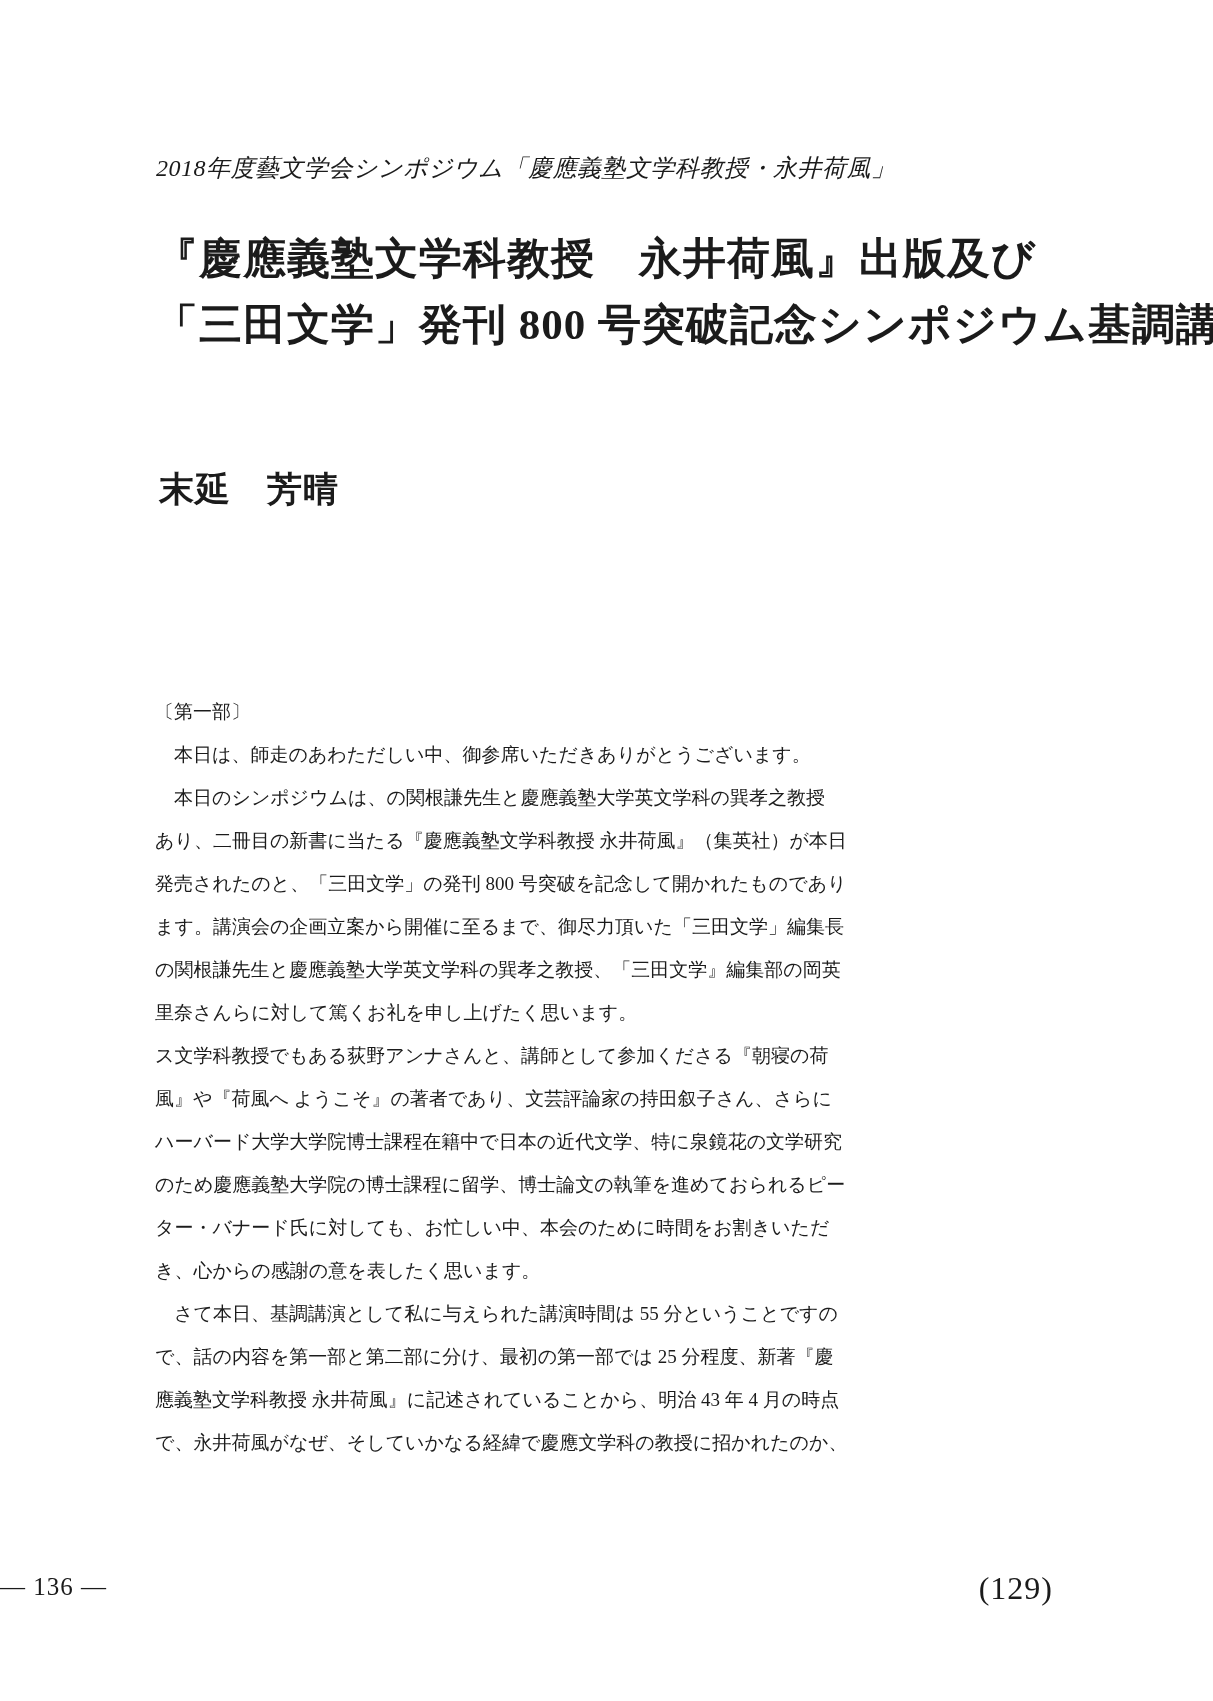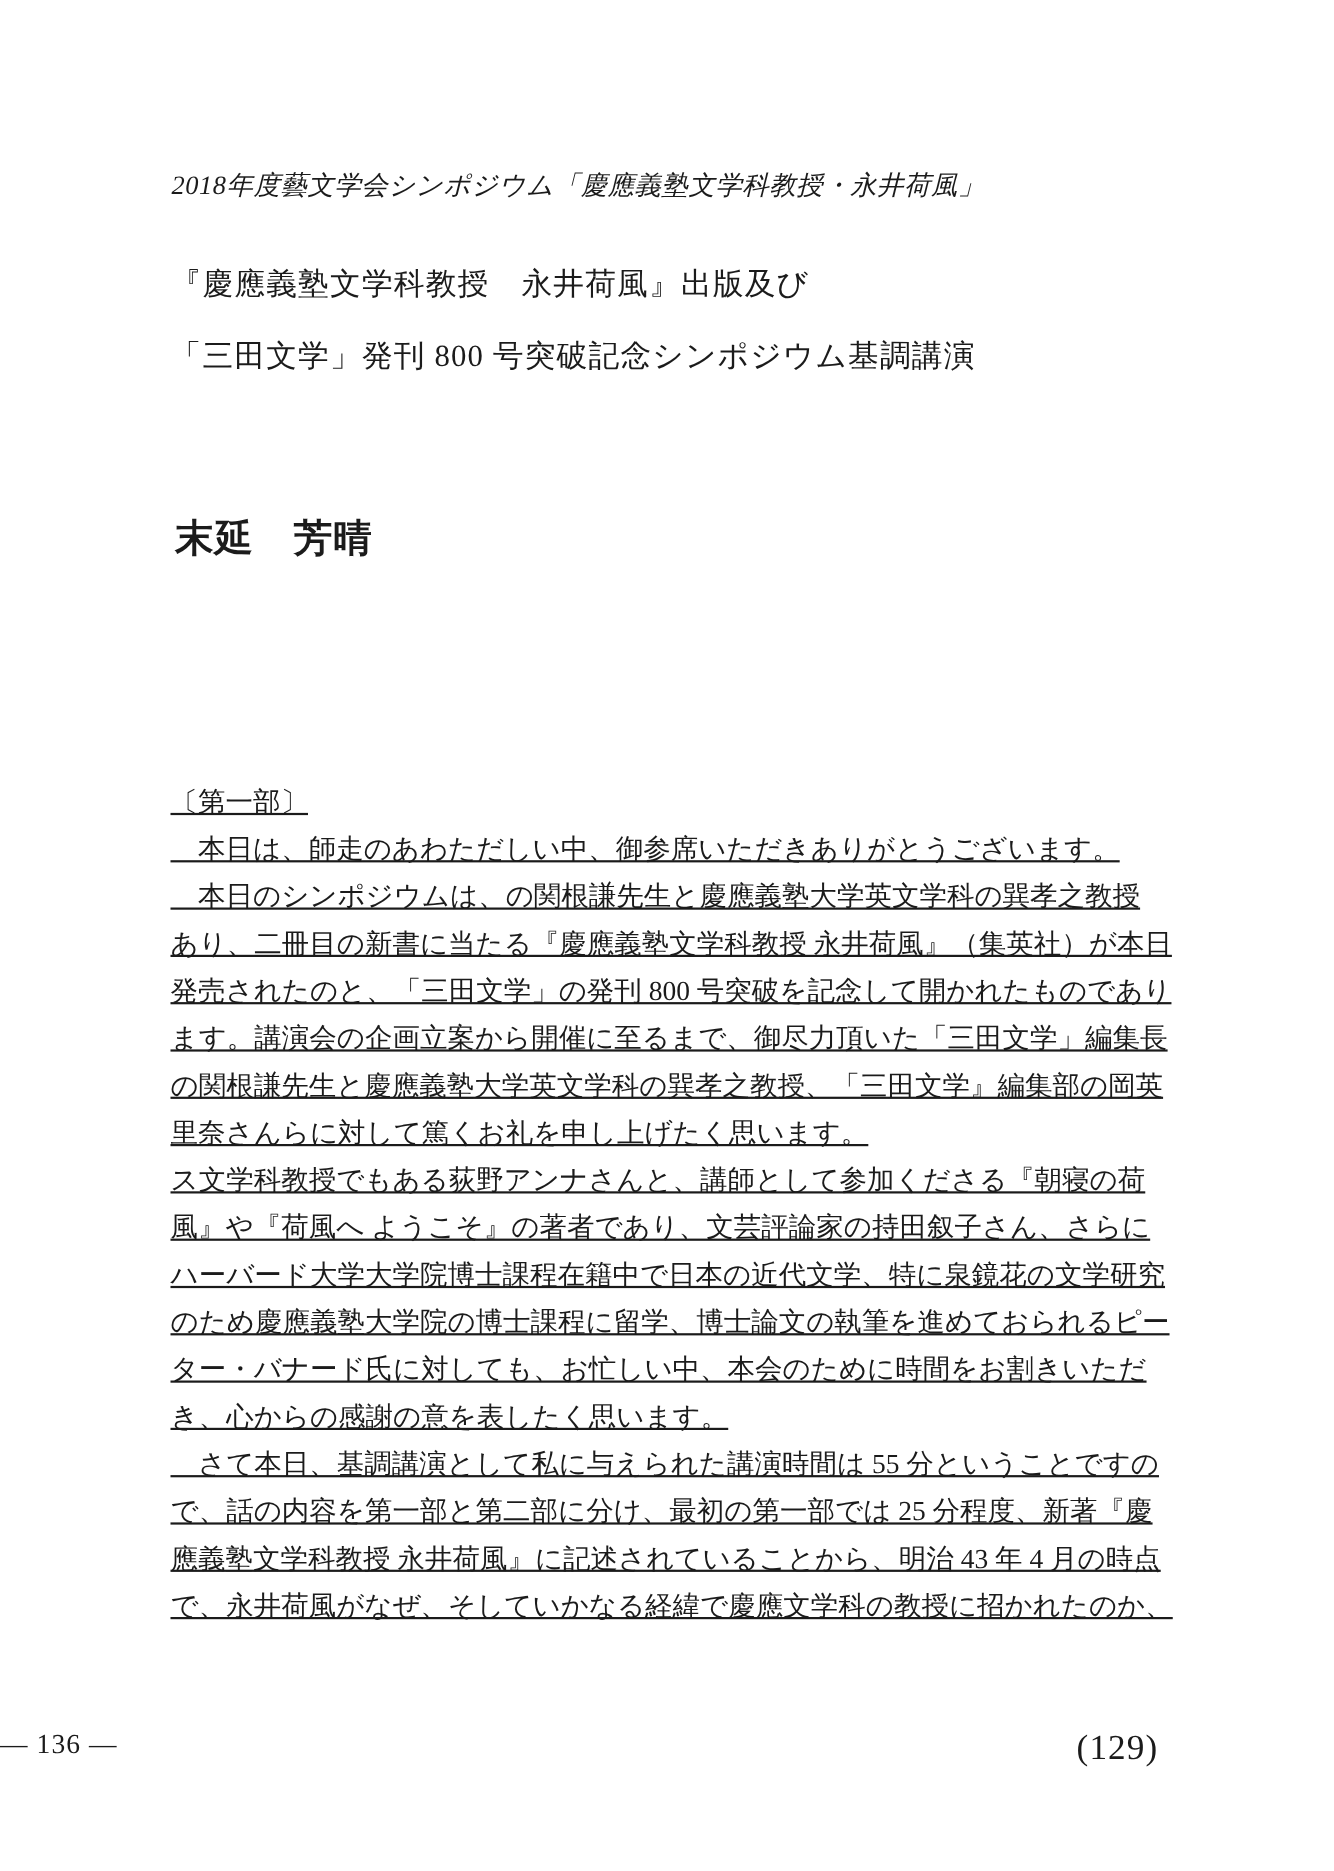--- a/index.html
+++ b/index.html
@@ -27,45 +27,44 @@
     font-size: 24px;
     letter-spacing: 0.5px;
     white-space: nowrap;
     font-style: italic;
   }
   .title-block {
     position: absolute;
     left: 155px;
     top: 226px;
     width: 950px;
-    font-size: 28px;
-    font-weight: 400;
+    font-size: 43px;
+    font-weight: 700;
     line-height: 66px;
     letter-spacing: 1px;
   }
   .title-line {
     white-space: nowrap;
   }
   .author {
     position: absolute;
     left: 159px;
     top: 466px;
     font-size: 35px;
     font-weight: 600;
     letter-spacing: 1px;
     white-space: nowrap;
   }
   .body-block {
     position: absolute;
     left: 155px;
-    top: 708px;
+    top: 690px;
     width: 900px;
-    font-size: 25px;
+    font-size: 19px;
     line-height: 43px;
-    text-decoration: underline;
   }
   .body-line {
     height: 43px;
     white-space: nowrap;
     letter-spacing: 0;
   }
   .section-heading {
     height: 43px;
     white-space: nowrap;
   }

